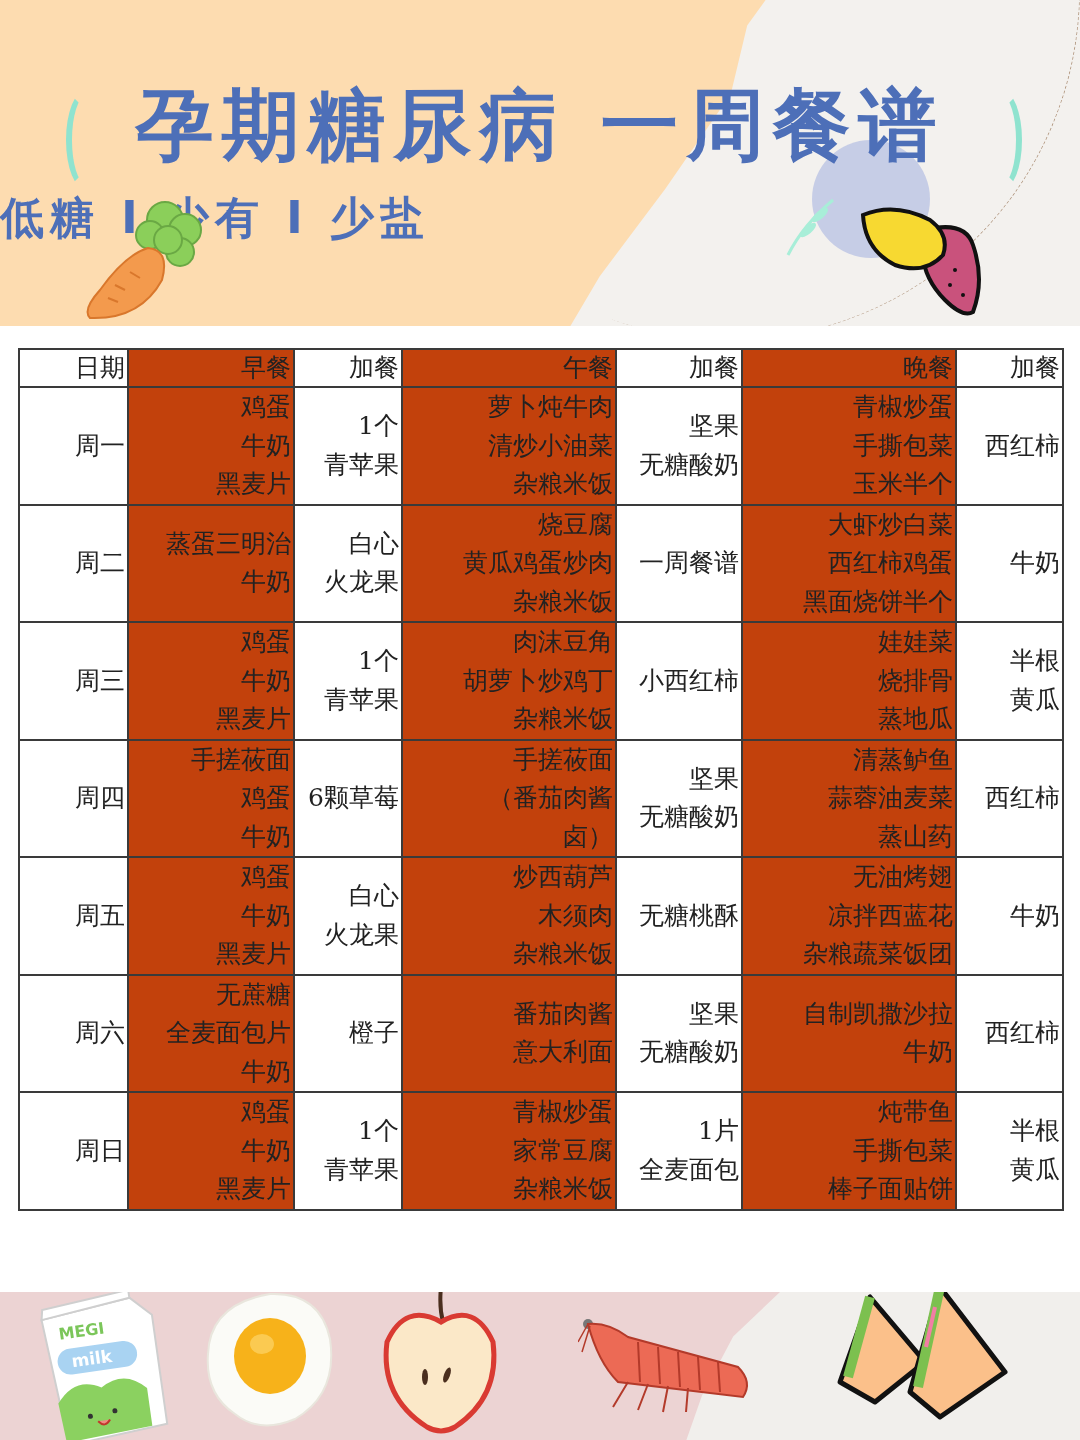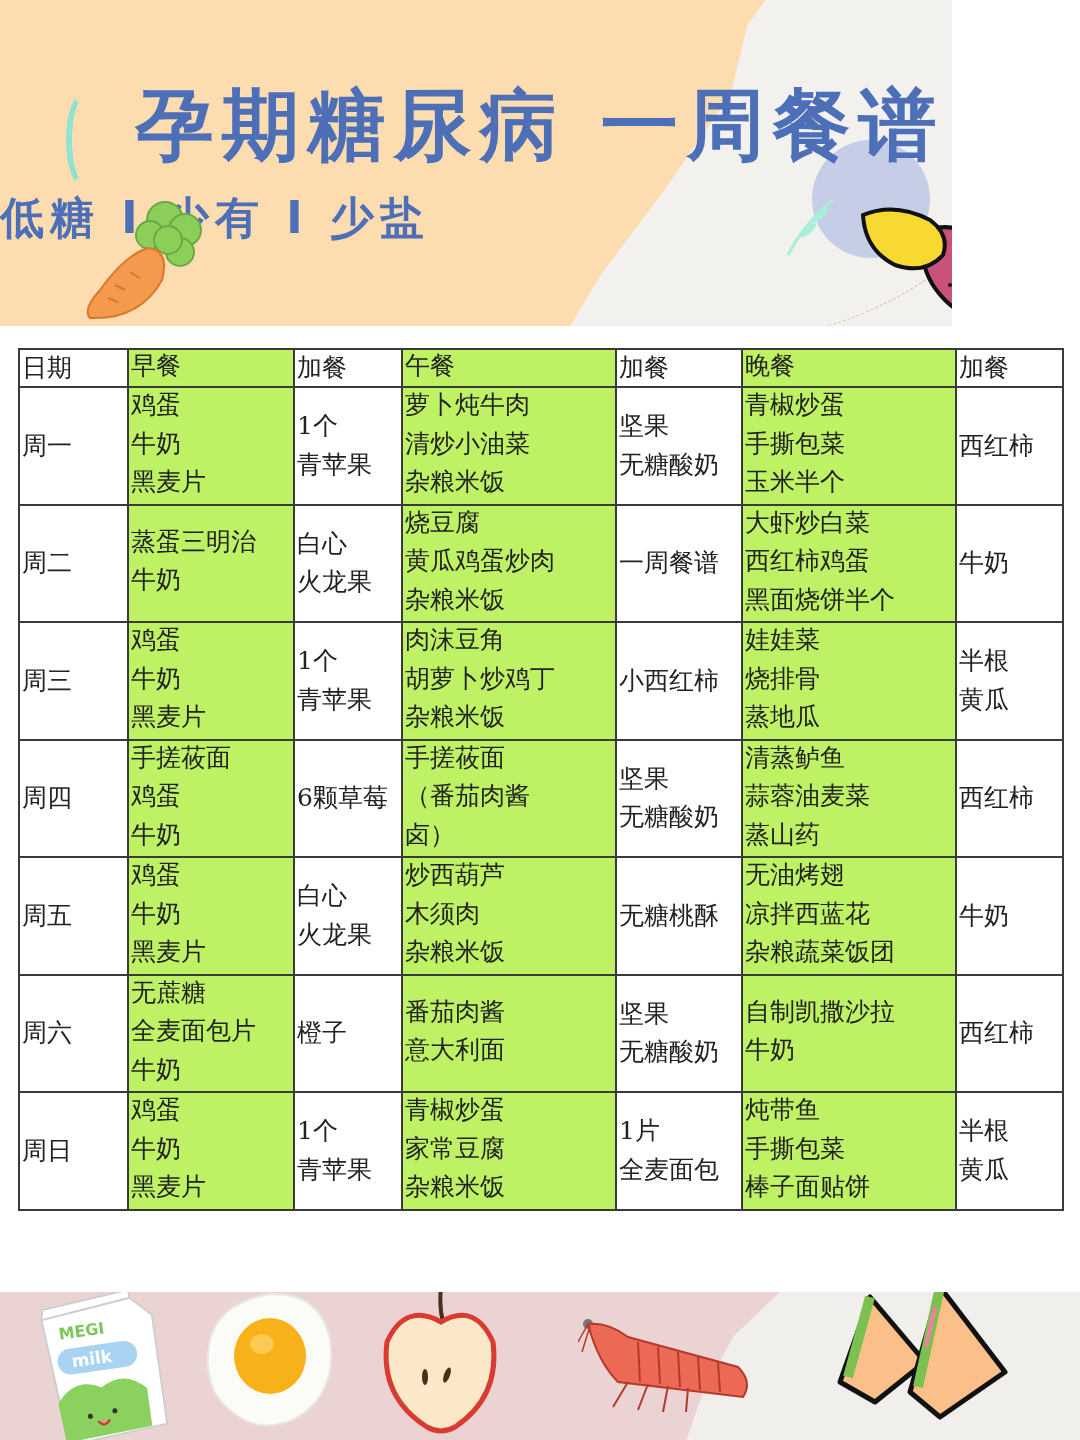--- a/index.html
+++ b/index.html
@@ -1,21 +1,21 @@
 <!DOCTYPE html>
 <html><head>
   <meta charset="utf-8">
   <style>
     * { margin: 0; padding: 0; box-sizing: border-box; }
     html, body { width: 1080px; height: 1440px; overflow: hidden; background: #ffffff; }
     body { position: relative; font-family: "DejaVu Serif", "Liberation Serif", serif; }
 
     
     .banner {
-      position: absolute; left: 0; top: 0; width: 952px; height: 326px;
+      position: absolute; left: 0; top: 0; width: 1080px; height: 326px;
       background: #f3f1ee; overflow: hidden;
     }
     .banner .peach {
       position: absolute; left: -40px; top: -20px; width: 820px; height: 380px;
       background: #fddcb0;
       clip-path: polygon(0 0, 100% 0, 96% 12%, 94% 30%, 86% 55%, 78% 78%, 72% 100%, 0 100%);
     }
     .banner .arc {
       position: absolute; left: 380px; top: -360px; width: 700px; height: 700px;
       border-radius: 50%; border-right: 1.5px dashed #9c7a5c; border-top: 0; border-left: 0;
@@ -44,26 +44,26 @@
     .deco { position: absolute; }
 
     
     .meal-table {
       position: absolute; left: 18px; top: 348px; width: 1044px;
       border-collapse: collapse; table-layout: fixed;
       font-family: "DejaVu Serif", "Liberation Serif", serif;
       color: #222; font-size: 25px;
     }
     .meal-table th, .meal-table td {
-      border: 2px solid #3a3a3a; text-align: left; vertical-align: middle;
+      border: 2px solid #3a3a3a; text-align: right; vertical-align: middle;
       font-weight: normal; padding: 0 2px; line-height: 38.5px; margin-top: 12px;
     }
     .meal-table th { height: 38px; line-height: 34px; font-size: 25px; }
     .meal-table td { height: 116px; }
-    .meal-table .shade { background: #bef264; font-family: Liberation Mono, monospace; }
+    .meal-table .shade { background: #c2410c; }
     .meal-table .white { background: #ffffff; }
     .meal-table tr.note-row td { height: 80px; line-height: 36px; font-size: 24px; }
     .cell-line { display: block; white-space: nowrap; }
 
     
     .footer {
       position: absolute; left: 0; top: 1292px; width: 1080px; height: 148px;
       background: #f1efec; overflow: hidden;
     }
     .footer .pink {

